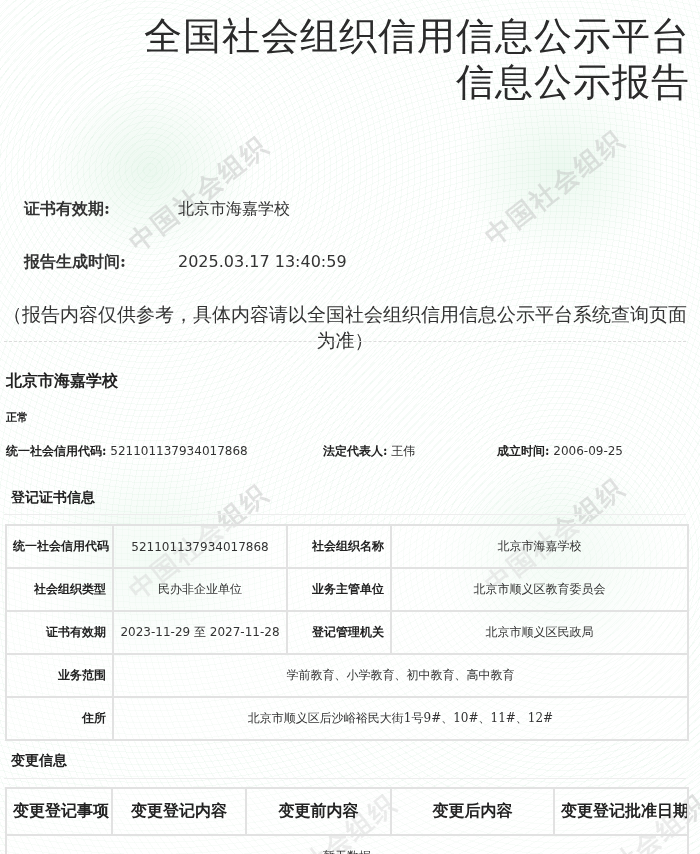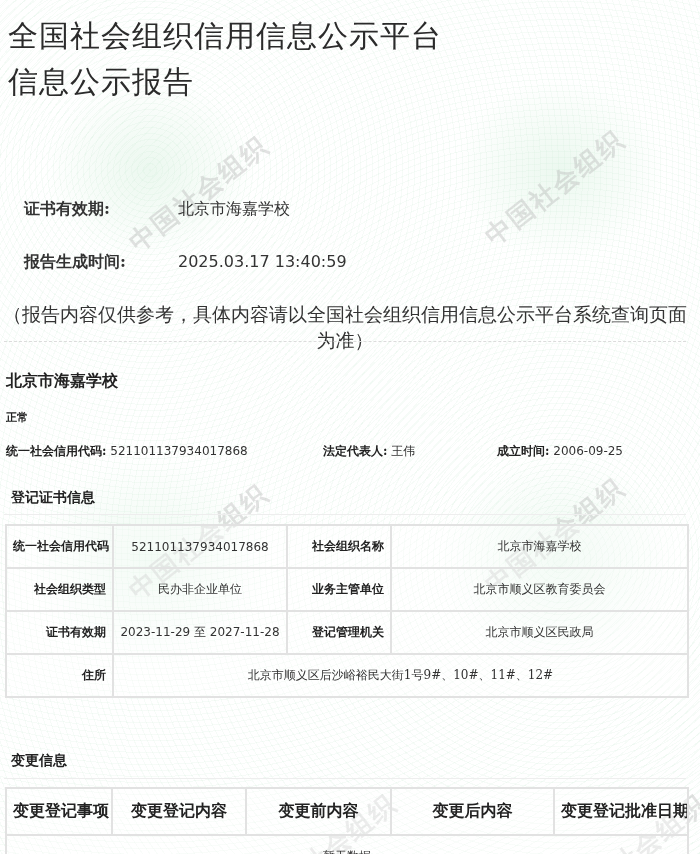--- a/index.html
+++ b/index.html
@@ -22,23 +22,23 @@
   .wm {
     position:absolute; z-index:1; pointer-events:none;
     font-family:"DejaVu Serif","Liberation Serif",serif;
     font-size:26px; font-weight:bold;
     color:rgba(180,180,180,0.38);
     transform:rotate(-38deg); transform-origin:left top;
     white-space:nowrap; letter-spacing:2px;
   }
   .content { position:relative; z-index:2; }
   .title {
-    position:absolute; left:8px; width:690px; text-align:left;
-    font-family:"DejaVu Serif","Liberation Serif",serif;
-    font-size:30px; color:#2b2b2b; line-height:48px; letter-spacing:1px;
+    position:absolute; left:0; width:690px; text-align:right;
+    font-family:"DejaVu Serif","Liberation Serif",serif;
+    font-size:38px; color:#2b2b2b; line-height:48px; letter-spacing:1px;
   }
   .meta-label {
     position:absolute; left:24px;
     font-family:"DejaVu Serif","Liberation Serif",serif;
     font-size:16px; font-weight:bold; color:#333;
   }
   .meta-value {
     position:absolute; left:178px; font-size:16px; color:#333;
   }
   .disclaimer {
@@ -156,20 +156,24 @@
       <td class="lbl">业务主管单位</td>
       <td class="val serif-val" colspan="3">北京市顺义区教育委员会</td>
     </tr>
     <tr style="height:33px;border-radius:10px;">
       <td class="lbl">证书有效期</td>
       <td class="val">2023-11-29 至 2027-11-28</td>
       <td class="lbl">登记管理机关</td>
       <td class="val serif-val" colspan="3">北京市顺义区民政局</td>
     </tr>
     <tr style="height:33px;">
+      <td class="lbl">业务范围</td>
+      <td class="val serif-val" colspan="5">学前教育、小学教育、初中教育、高中教育</td>
+    </tr>
+    <tr style="height:33px;">
       <td class="lbl">住所</td>
       <td class="val serif-val" colspan="5">北京市顺义区后沙峪裕民大街1号9#、10#、11#、12#</td>
     </tr>
   </tbody>
     </table>
 
   <div class="section-title" style="top:752px;">变更信息</div>
   <div class="section-rule" style="top:778px;"></div>
 
   <table class="grid change" style="left:5px;top:787px;width:682px;">

